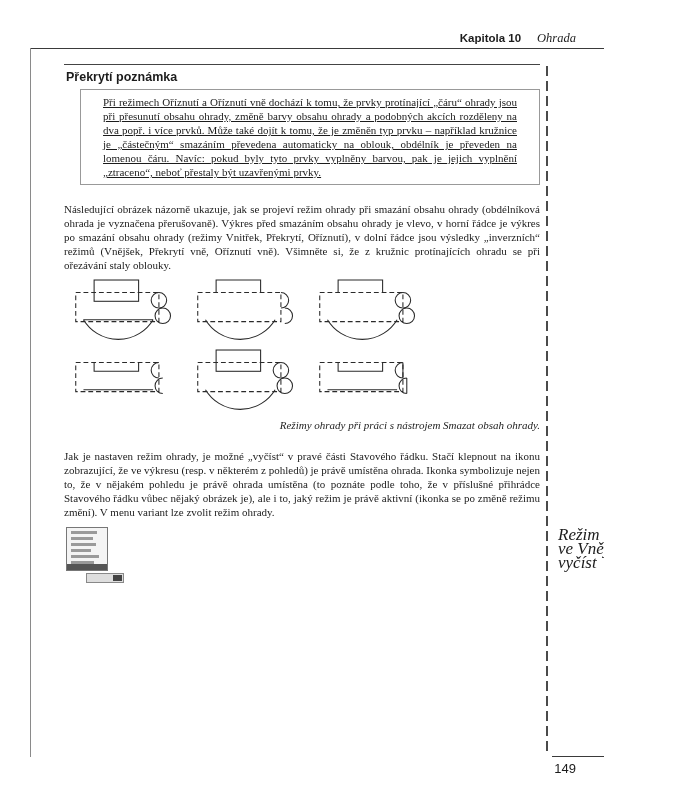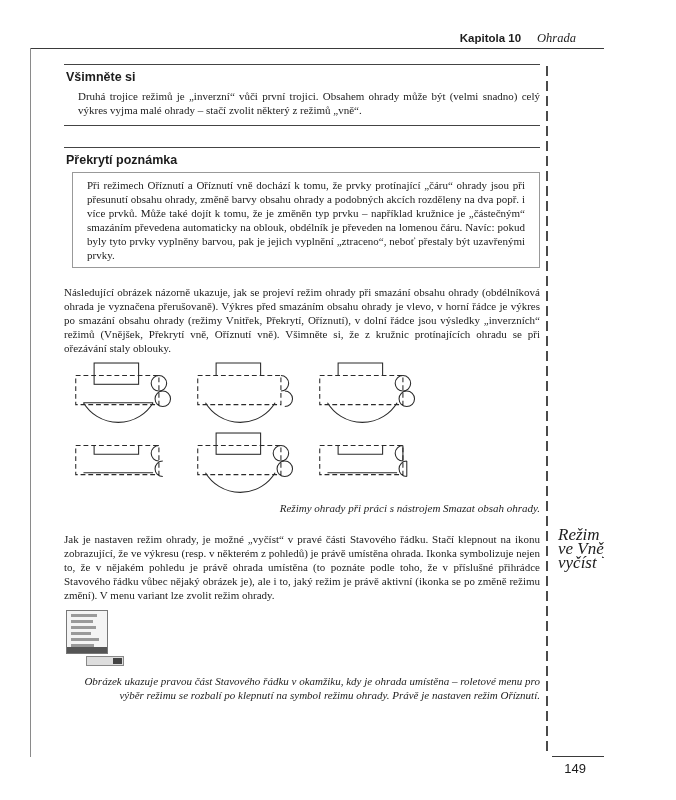--- a/index.html
+++ b/index.html
@@ -13,33 +13,33 @@
   .page-header { position:absolute; top:31px; right:28px; font-size:11.5px; white-space:nowrap; }
   .chapter-label { font-family:"Liberation Sans", sans-serif; font-weight:bold; font-size:11.5px; margin-right:16px; }
   .chapter-title { font-style:italic; font-size:12.5px; }
 
   
   .top-rule   { position:absolute; left:30px; top:48px; width:618px; height:1px; background:#3a3a3a; }
   .left-rule  { position:absolute; left:30px; top:48px; width:1px; height:709px; background:#8a8a8a; }
   .dashed-divider { position:absolute; left:546px; top:66px; width:2px; height:688px;
     background:repeating-linear-gradient(to bottom,#4a4a4a 0 10px, transparent 10px 15px); }
   .footer-rule { position:absolute; left:552px; top:756px; width:96px; height:1px; background:#3a3a3a; }
-  .page-number { position:absolute; top:761px; right:18px; font-family:"Liberation Sans", sans-serif; font-size:13px; }
+  .page-number { position:absolute; top:761px; right:28px; font-family:"Liberation Sans", sans-serif; font-size:13px; }
 
   
   .content { position:absolute; left:64px; top:64px; width:476px; font-size:11px; line-height:14px;
              text-align:justify; hyphens:auto; }
 
   .note { border-top:1px solid #444; padding-top:5px; margin-bottom:22px; }
   .note h2 { font-family:"Liberation Sans", sans-serif; font-size:12.5px; font-weight:bold;
              margin:0 0 5px 2px; text-align:left; }
   .note-1 { border-bottom:1px solid #444; padding-bottom:8px; margin-bottom:21px; }
   .note-1 p { margin-left:14px; }
   .note-2 { margin-bottom:10px; }
-  .note-2 .note-box { margin-left:8px; border:1px solid #999; padding:5px 14px; }
+  .note-2 .note-box { margin-left:16px; border:1px solid #999; padding:5px 22px;text-decoration:underline; }
 
   .body-par { margin-bottom:6px;margin-top:17px; }
 
   
   .modes-figure { margin:6px 0 4px 4px; display:grid; grid-template-columns:repeat(3,122px);
                   grid-auto-rows:66px; row-gap:4px; width:366px; }
   .modes-figure svg { width:118px; height:64px; display:block; }
   .modes-figure svg * { fill:none; stroke:#2a2a2a; stroke-width:1.1; }
   .modes-figure svg .dash { stroke-dasharray:5 3; }
 
@@ -70,24 +70,20 @@
   <header class="page-header">
     <span class="chapter-label">Kapitola 10</span><span class="chapter-title">Ohrada</span>
   </header>
 
   <div class="top-rule"></div>
   <div class="left-rule"></div>
   <div class="dashed-divider"></div>
 
   <main class="content">
 
-    <section class="note note-1">
-      <h2>Všimněte si</h2>
-      <p>Druhá trojice režimů je „inverzní“ vůči první trojici. Obsahem ohrady může být (velmi snadno) celý výkres vyjma malé ohrady – stačí zvolit některý z režimů „vně“.</p>
-    </section>
 
     <section class="note note-2">
       <h2>Překrytí poznámka</h2>
       <div class="note-box">
         <p>Při režimech Oříznutí a Oříznutí vně dochází k tomu, že prvky protínající „čáru“ ohrady jsou při přesunutí obsahu ohrady, změně barvy obsahu ohrady a podobných akcích rozděleny na dva popř. i více prvků. Může také dojít k tomu, že je změněn typ prvku – například kružnice je „částečným“ smazáním převedena automaticky na oblouk, obdélník je převeden na lomenou čáru. Navíc: pokud byly tyto prvky vyplněny barvou, pak je jejich vyplnění „ztraceno“, neboť přestaly být uzavřenými prvky.</p>
       </div>
     </section>
 
     <p class="body-par">Následující obrázek názorně ukazuje, jak se projeví režim ohrady při smazání obsahu ohrady (obdélníková ohrada je vyznačena přerušovaně). Výkres před smazáním obsahu ohrady je vlevo, v horní řádce je výkres po smazání obsahu ohrady (režimy Vnitřek, Překrytí, Oříznutí), v dolní řádce jsou výsledky „inverzních“ režimů (Vnějšek, Překrytí vně, Oříznutí vně). Všimněte si, že z kružnic protínajících ohradu se při ořezávání staly oblouky.</p>
 
@@ -155,21 +151,20 @@
         <div class="mini-row r4"></div>
         <div class="mini-row r5"></div>
         <div class="mini-row r6"></div>
         <div class="mini-menu-bottom"></div>
       </div>
       <div class="mini-strip">
         <span class="mini-chip"></span>
       </div>
     </figure>
 
-    <p class="caption">Obrázek ukazuje pravou část Stavového řádku v okamžiku, kdy je ohrada umístěna – roletové menu pro výběr režimu se rozbalí po klepnutí na symbol režimu ohrady. Právě je nastaven režim Oříznutí.</p>
 
   </main>
 
   <aside class="margin-note">
     <span>Režim ohrady</span>
     <span>ve Vnějšek</span>
     <span>vyčíst</span>
   </aside>
 
   <div class="footer-rule"></div>

